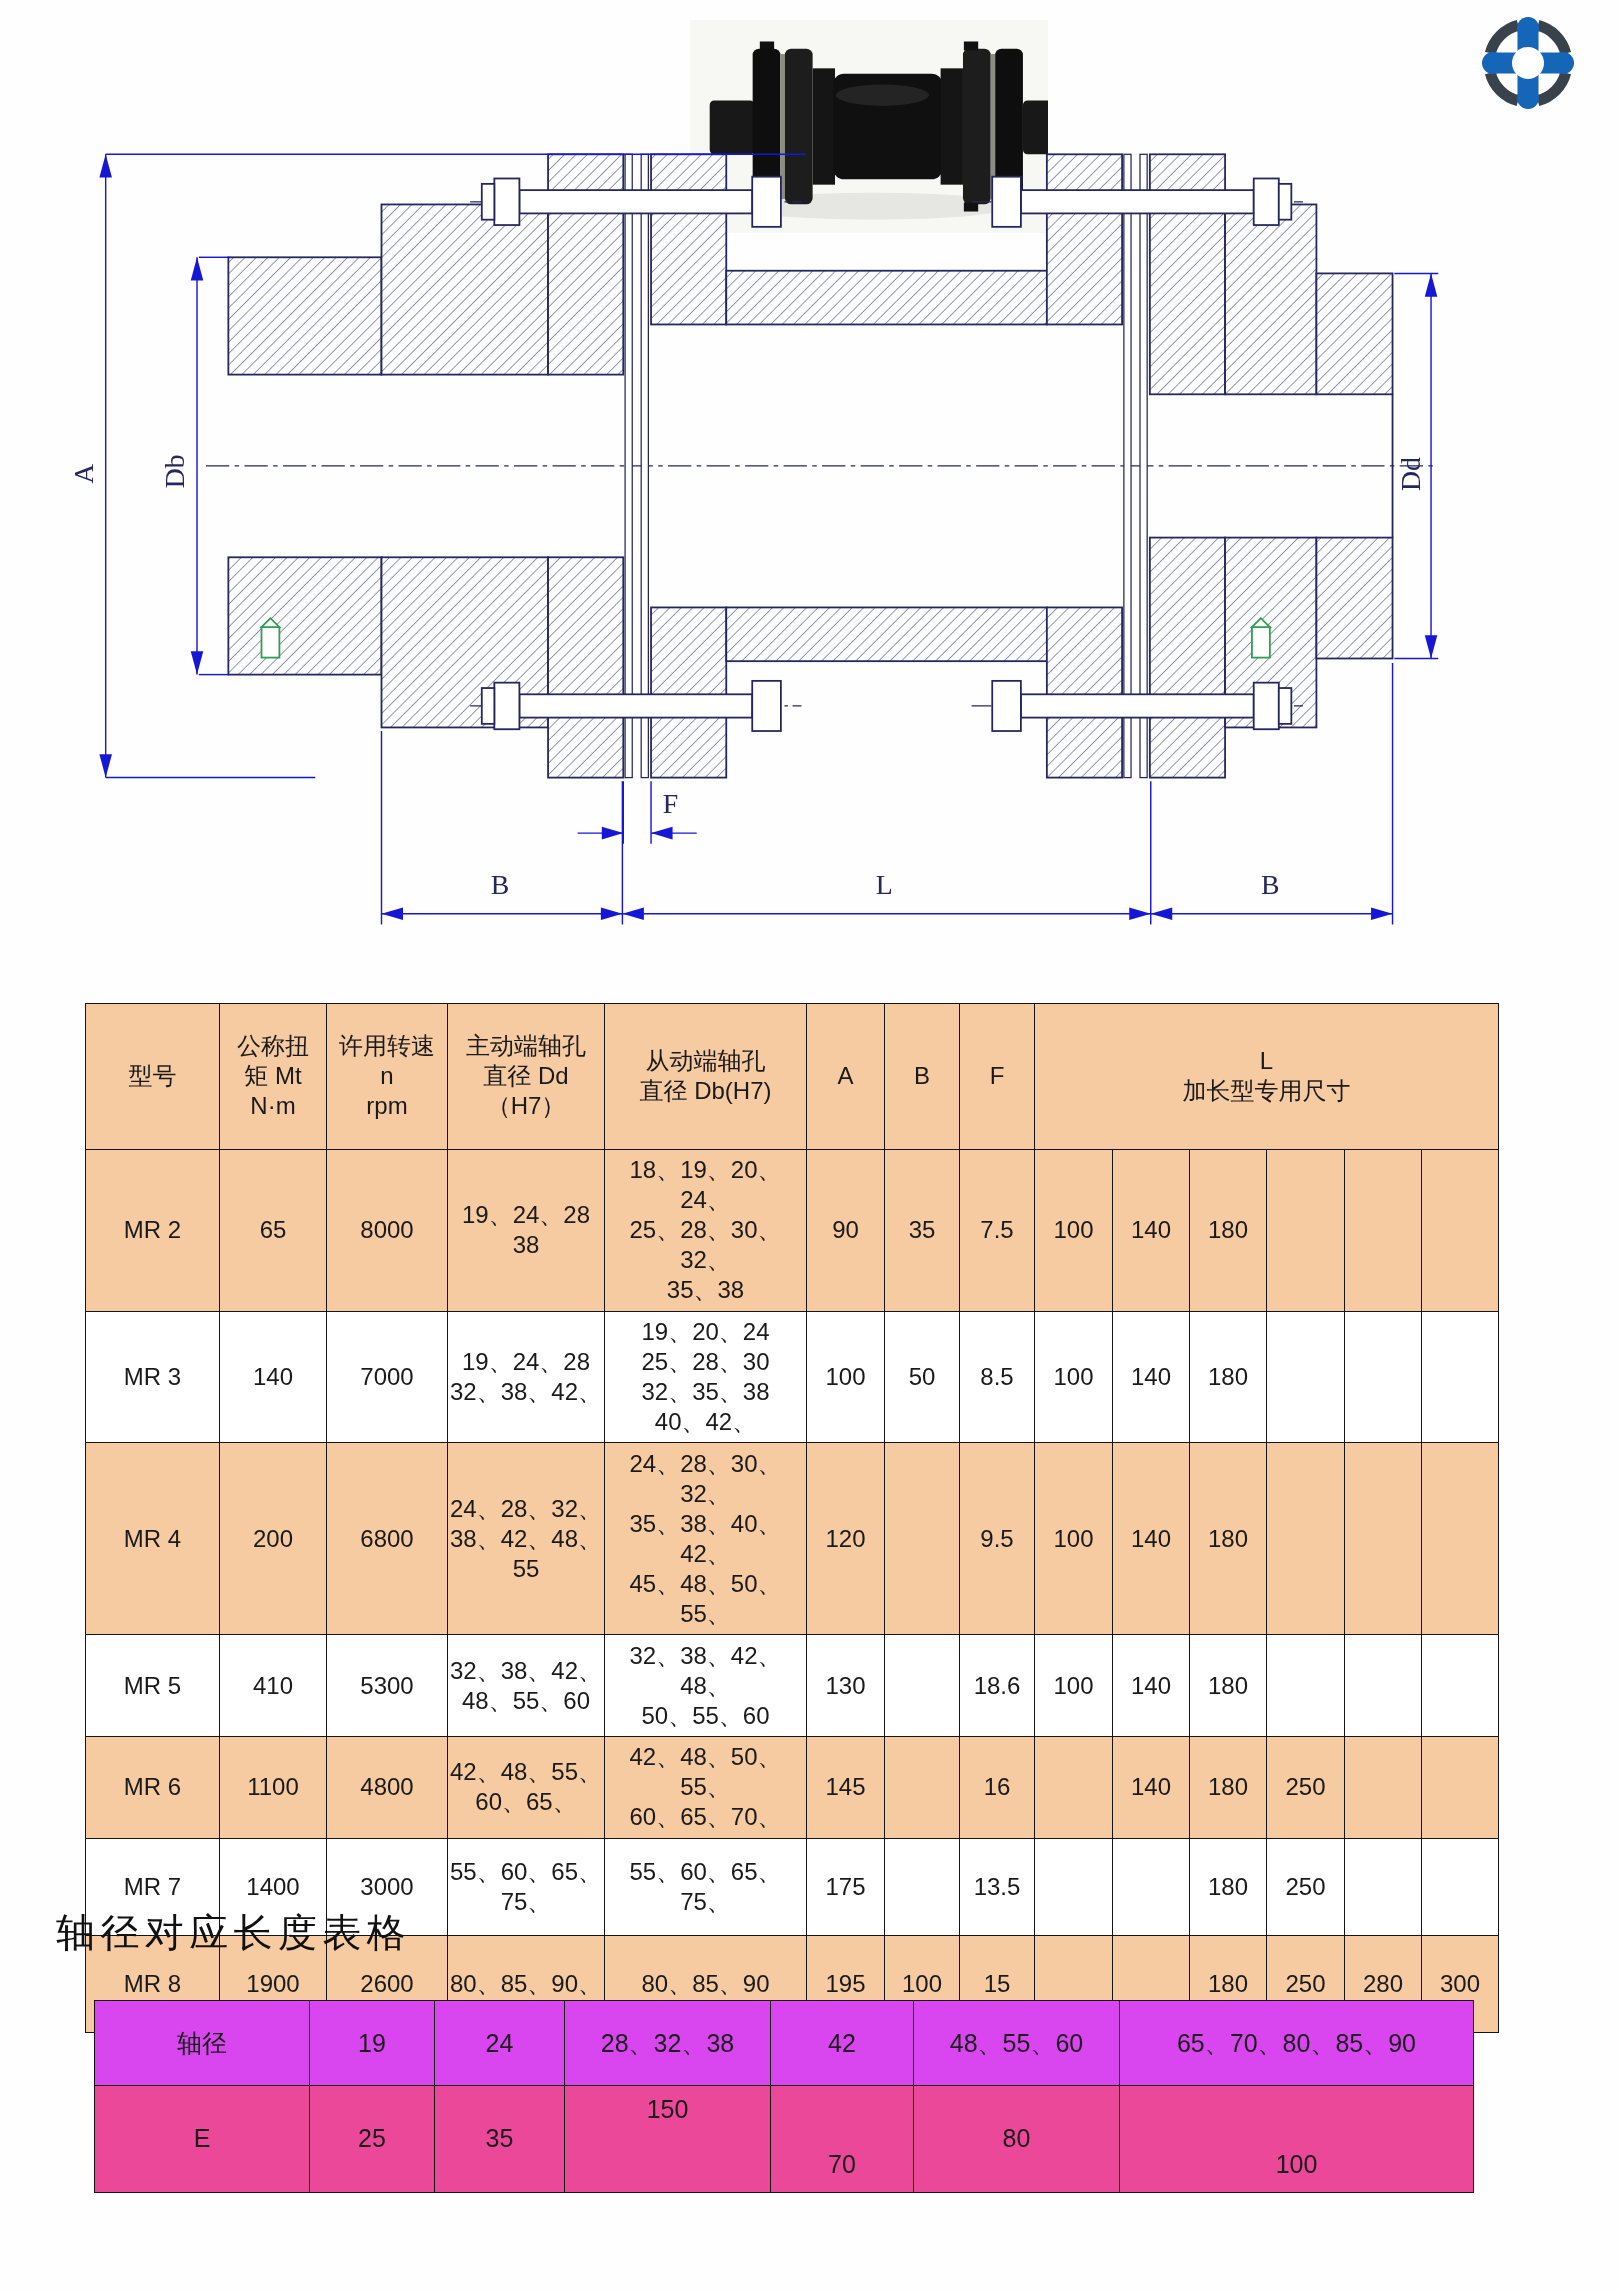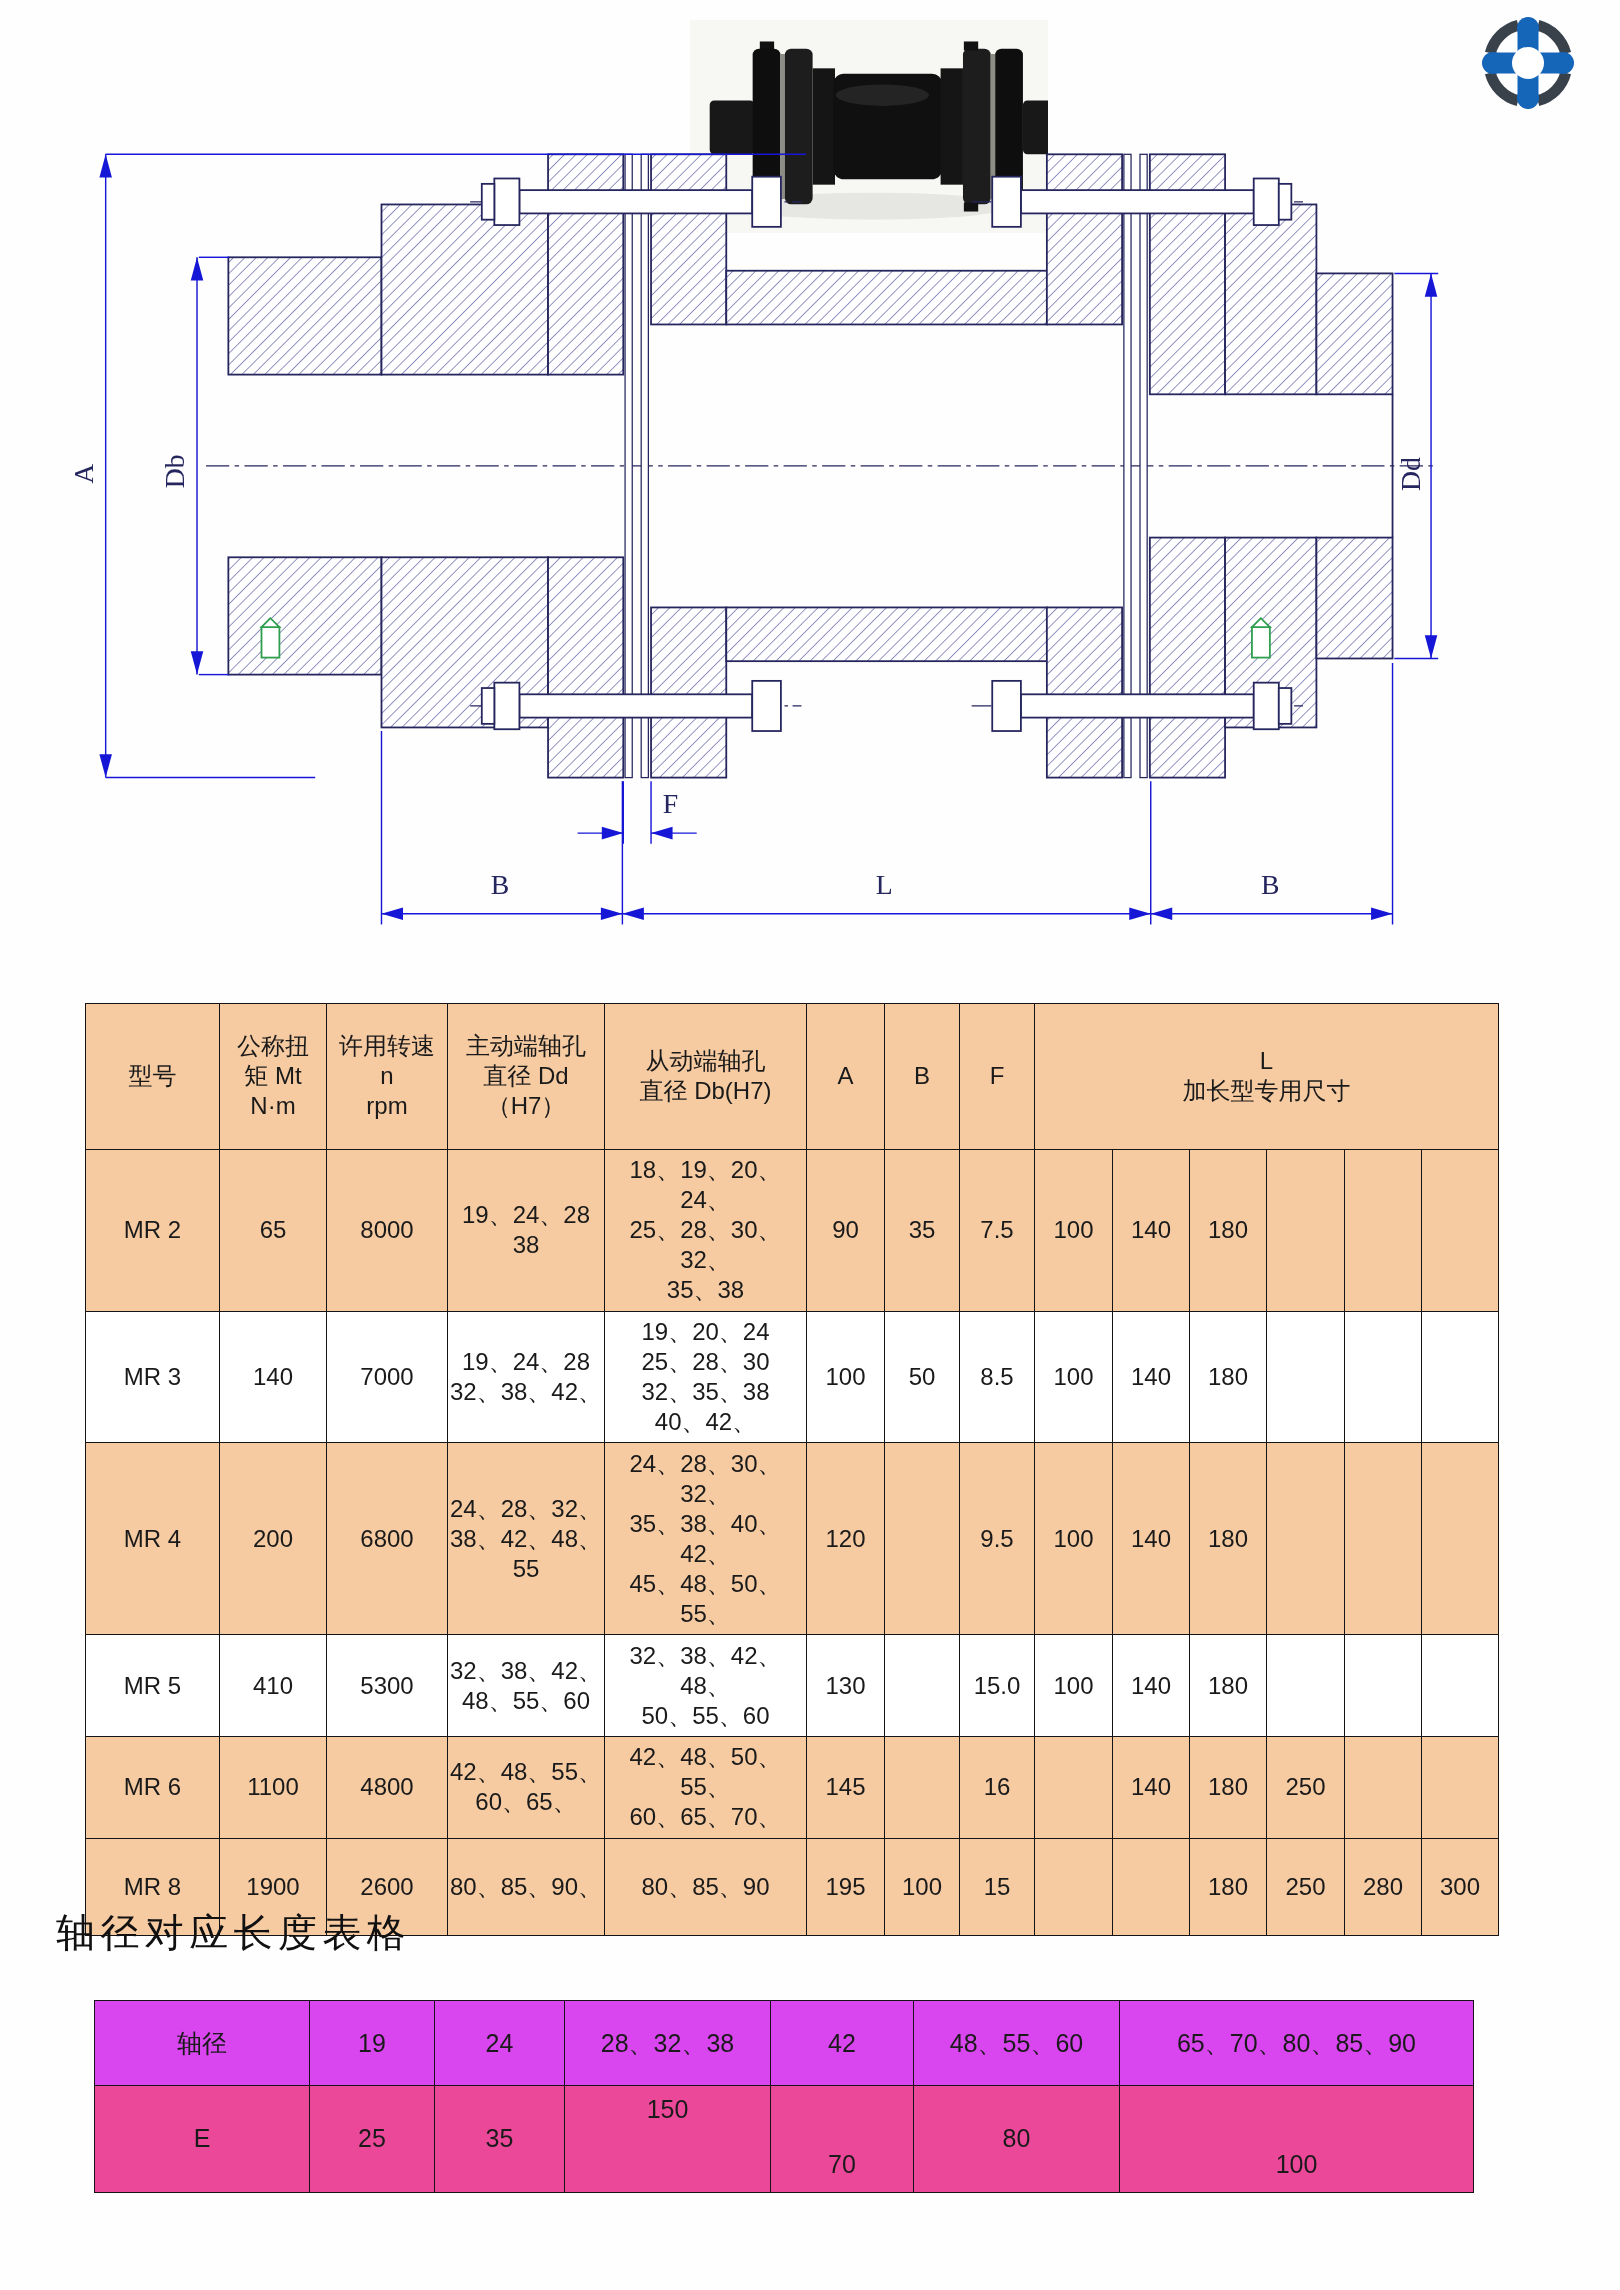--- a/index.html
+++ b/index.html
@@ -301,41 +301,58 @@
         <tr class="plain">
           <td>MR 5</td>
           <td>410</td>
           <td>5300</td>
           <td>32、38、42、
 48、55、60</td>
           <td>32、38、42、48、
 50、55、60</td>
           <td>130</td>
           <td></td>
-          <td>15.0</td>
+          <td>18.6</td>
           <td>100</td>
           <td>140</td>
           <td>180</td>
           <td></td>
           <td></td>
           <td></td>
         </tr>
         <tr class="shaded">
           <td>MR 6</td>
           <td>1100</td>
           <td>4800</td>
           <td>42、48、55、
 60、65、</td>
           <td>42、48、50、55、
 60、65、70、</td>
           <td>145</td>
           <td></td>
           <td>16</td>
           <td></td>
           <td>140</td>
+          <td>180</td>
+          <td>250</td>
+          <td></td>
+          <td></td>
+        </tr>
+        <tr class="plain">
+          <td>MR 7</td>
+          <td>1400</td>
+          <td>3000</td>
+          <td>55、60、65、
+75、</td>
+          <td>55、60、65、75、</td>
+          <td>175</td>
+          <td></td>
+          <td>13.5</td>
+          <td></td>
+          <td></td>
           <td>180</td>
           <td>250</td>
           <td></td>
           <td></td>
         </tr>
         <tr class="shaded">
           <td>MR 8</td>
           <td>1900</td>
           <td>2600</td>
           <td>80、85、90、</td>

